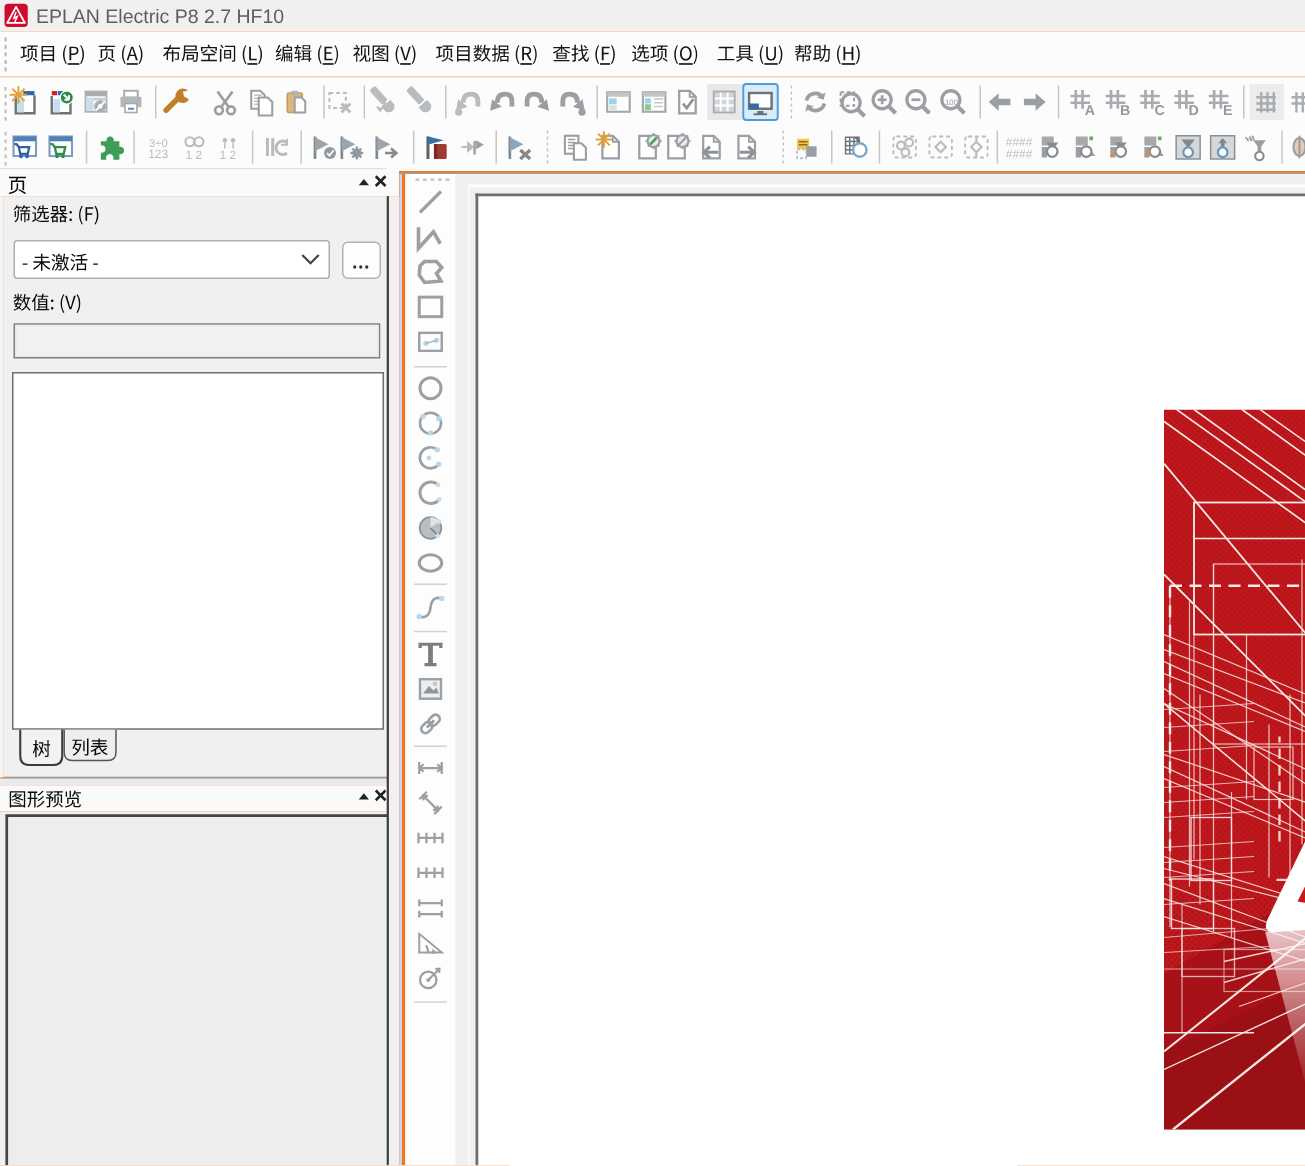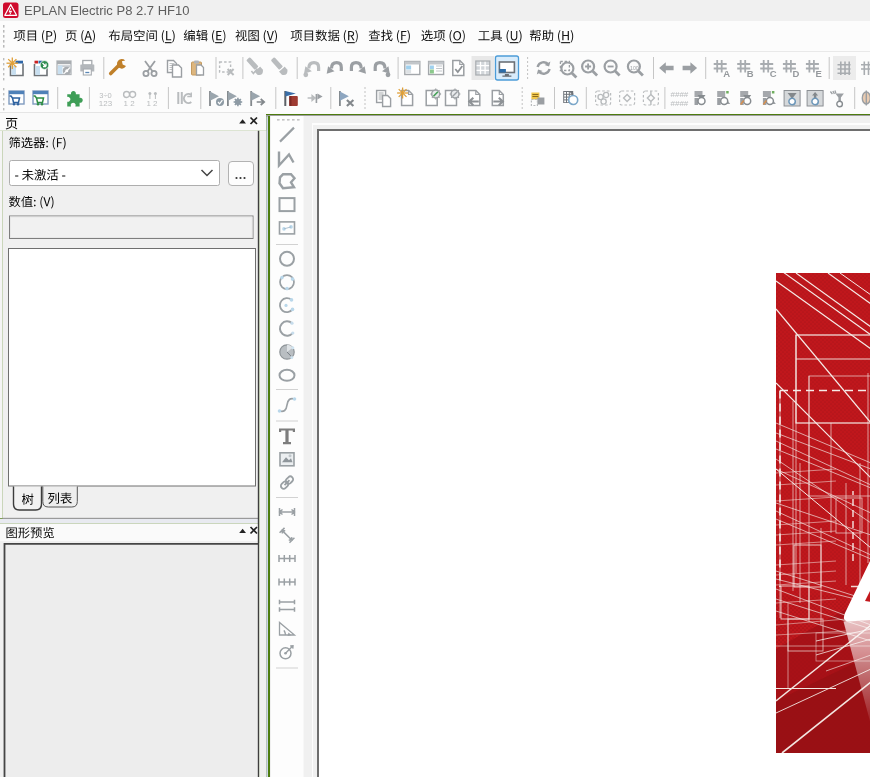--- a/index.html
+++ b/index.html
@@ -1,14 +1,14 @@
 <!DOCTYPE html>
 <html><head><meta charset="utf-8"><style>
 html,body{margin:0;padding:0}
-#app{position:relative;width:870px;height:777px;background:#4d7c0f;overflow:hidden;
+#app{position:relative;width:870px;height:777px;background:#f97316;overflow:hidden;
  font-family:"Liberation Sans",sans-serif;}
 .abs{position:absolute}
 </style></head><body>
 <div id="app">
 <div class="abs" style="left:0;top:0;width:870px;height:21px;background:#f0f0f0"></div>
 <svg class="abs" style="left:0;top:0" width="870" height="21">
  <rect x="3" y="2.5" width="15.5" height="15.5" rx="2.5" fill="#cf0a2c"></rect>
  <path d="M10.7 4.6 L16.6 15.3 H4.8 Z" fill="none" stroke="#fff" stroke-width="1.2" stroke-linejoin="round"></path>
  <path d="M10.7 8 L9.2 12.2 L11.5 11 L9.9 14.6" fill="none" stroke="#fff" stroke-width="1"></path>
  <text x="24" y="15" font-size="13" fill="#5e5e5e" font-family="Liberation Sans">EPLAN Electric P8 2.7 HF10</text>

